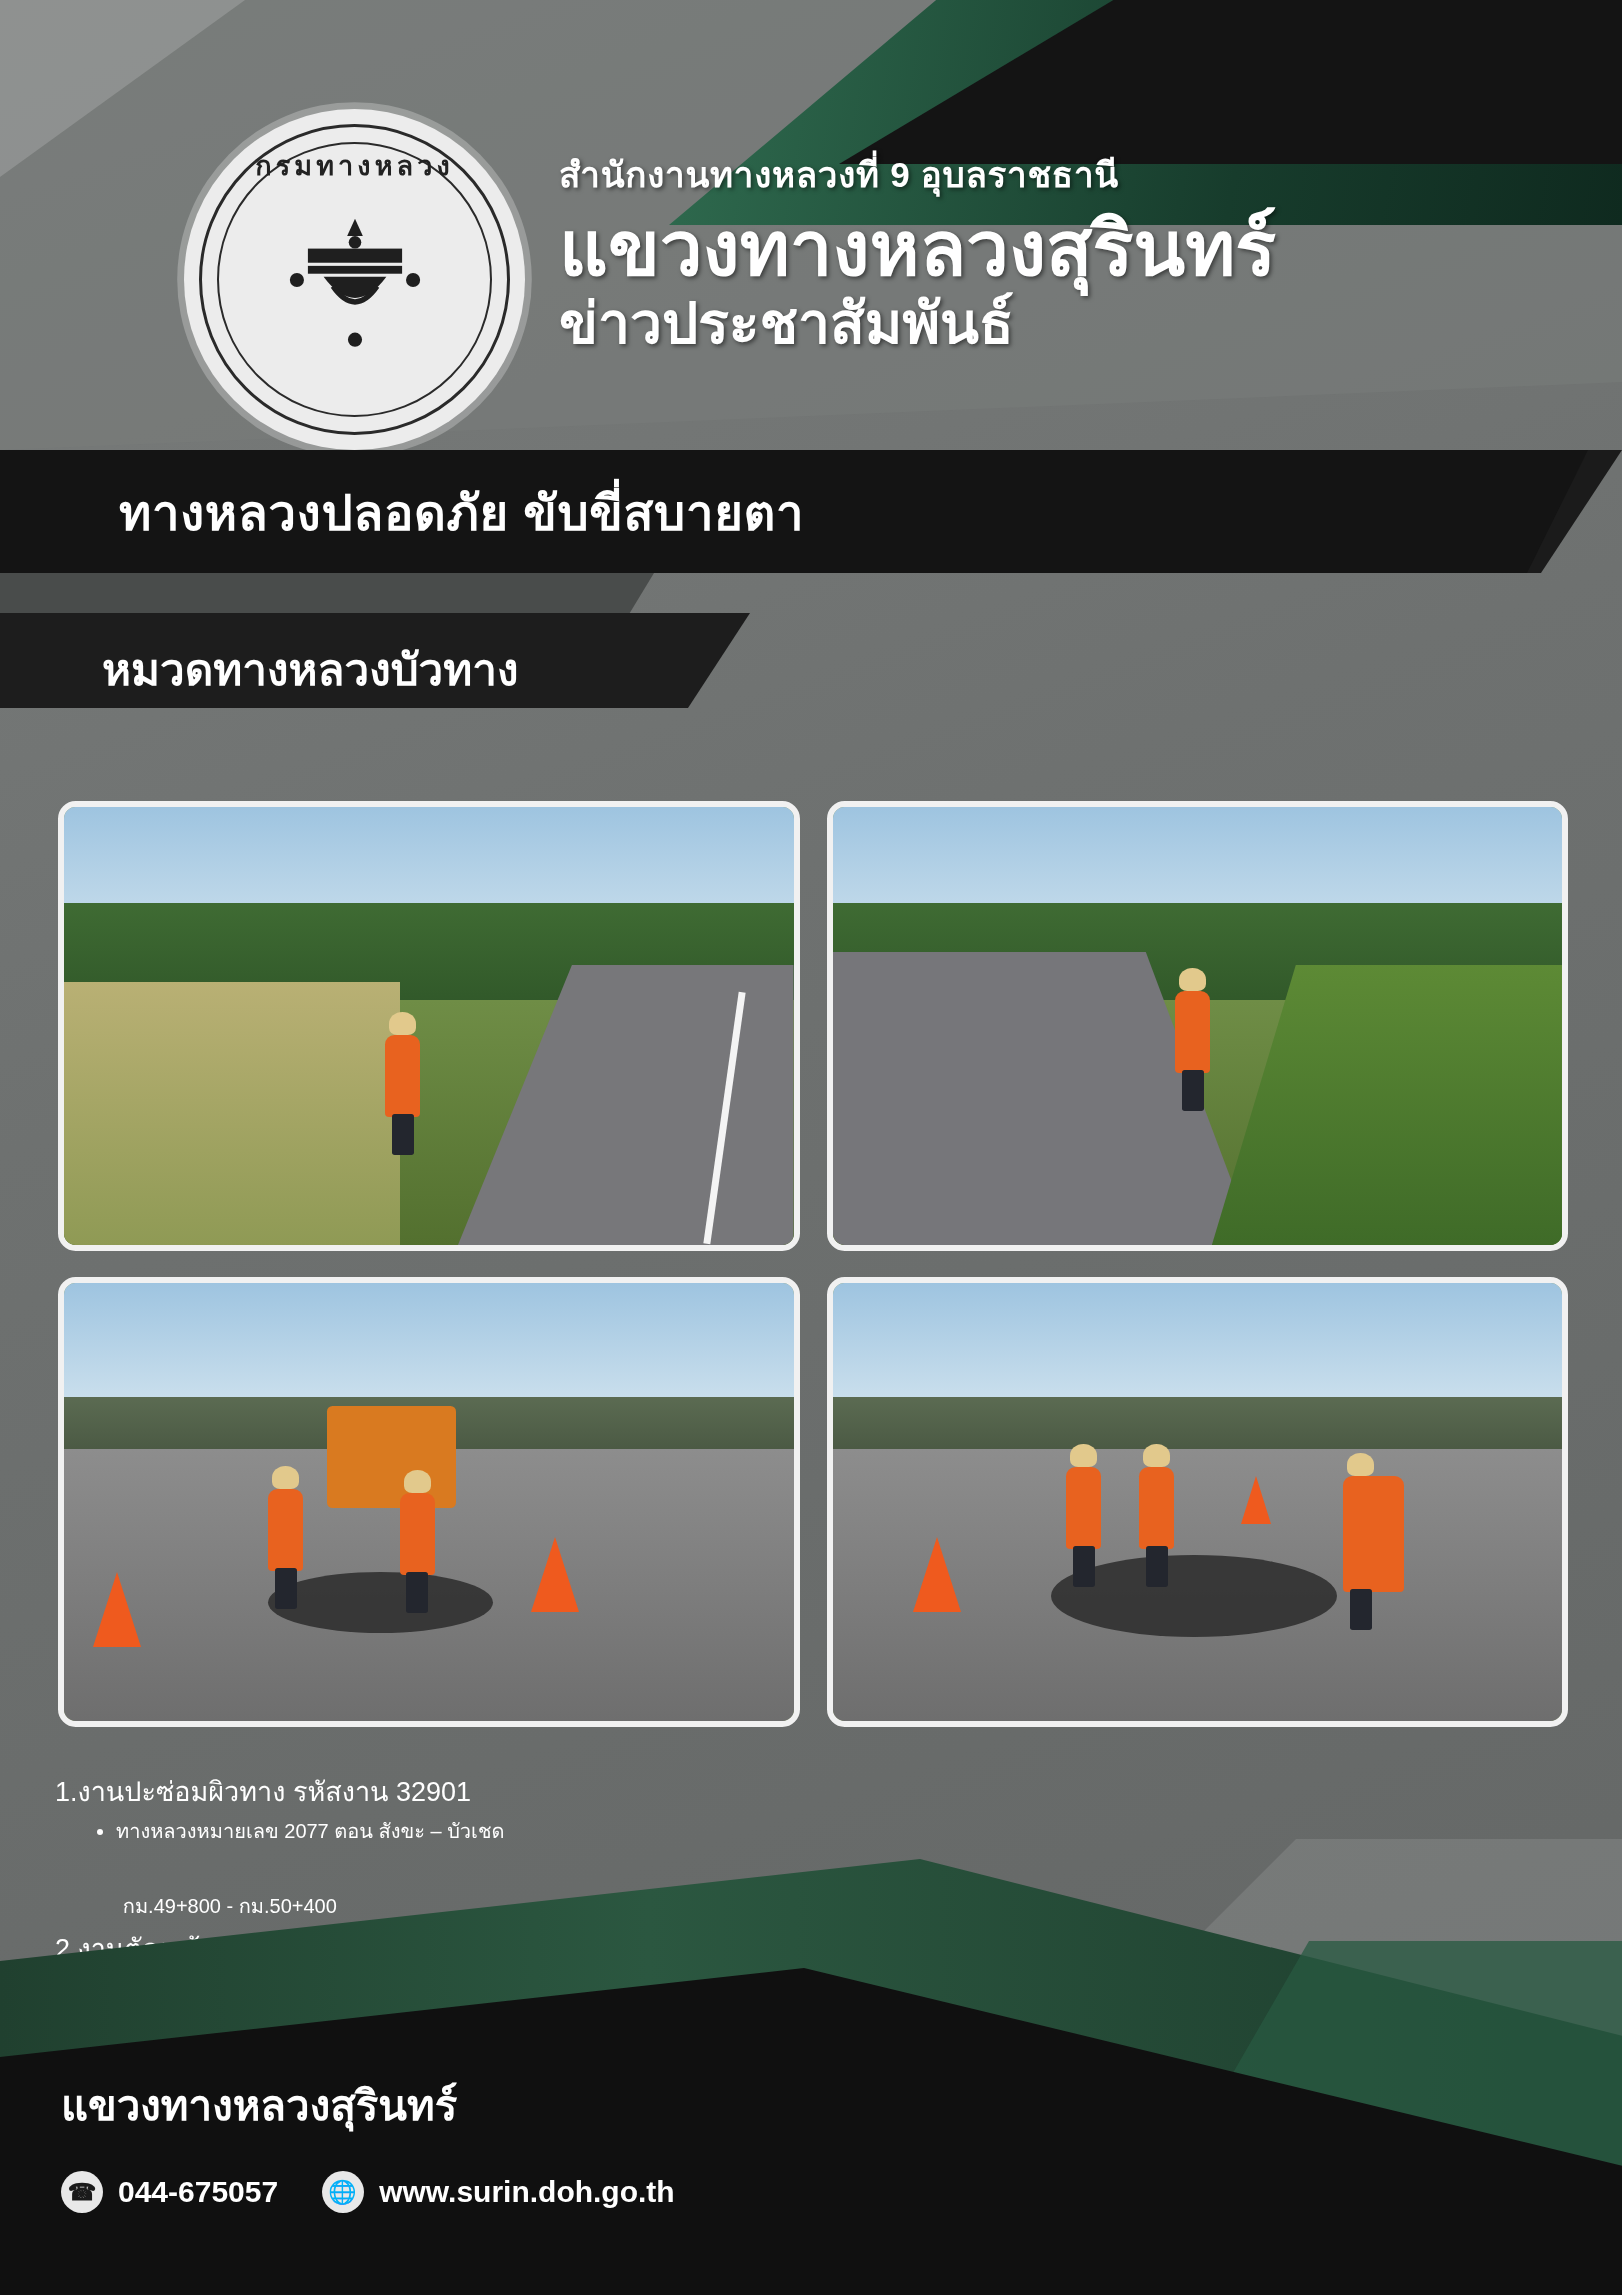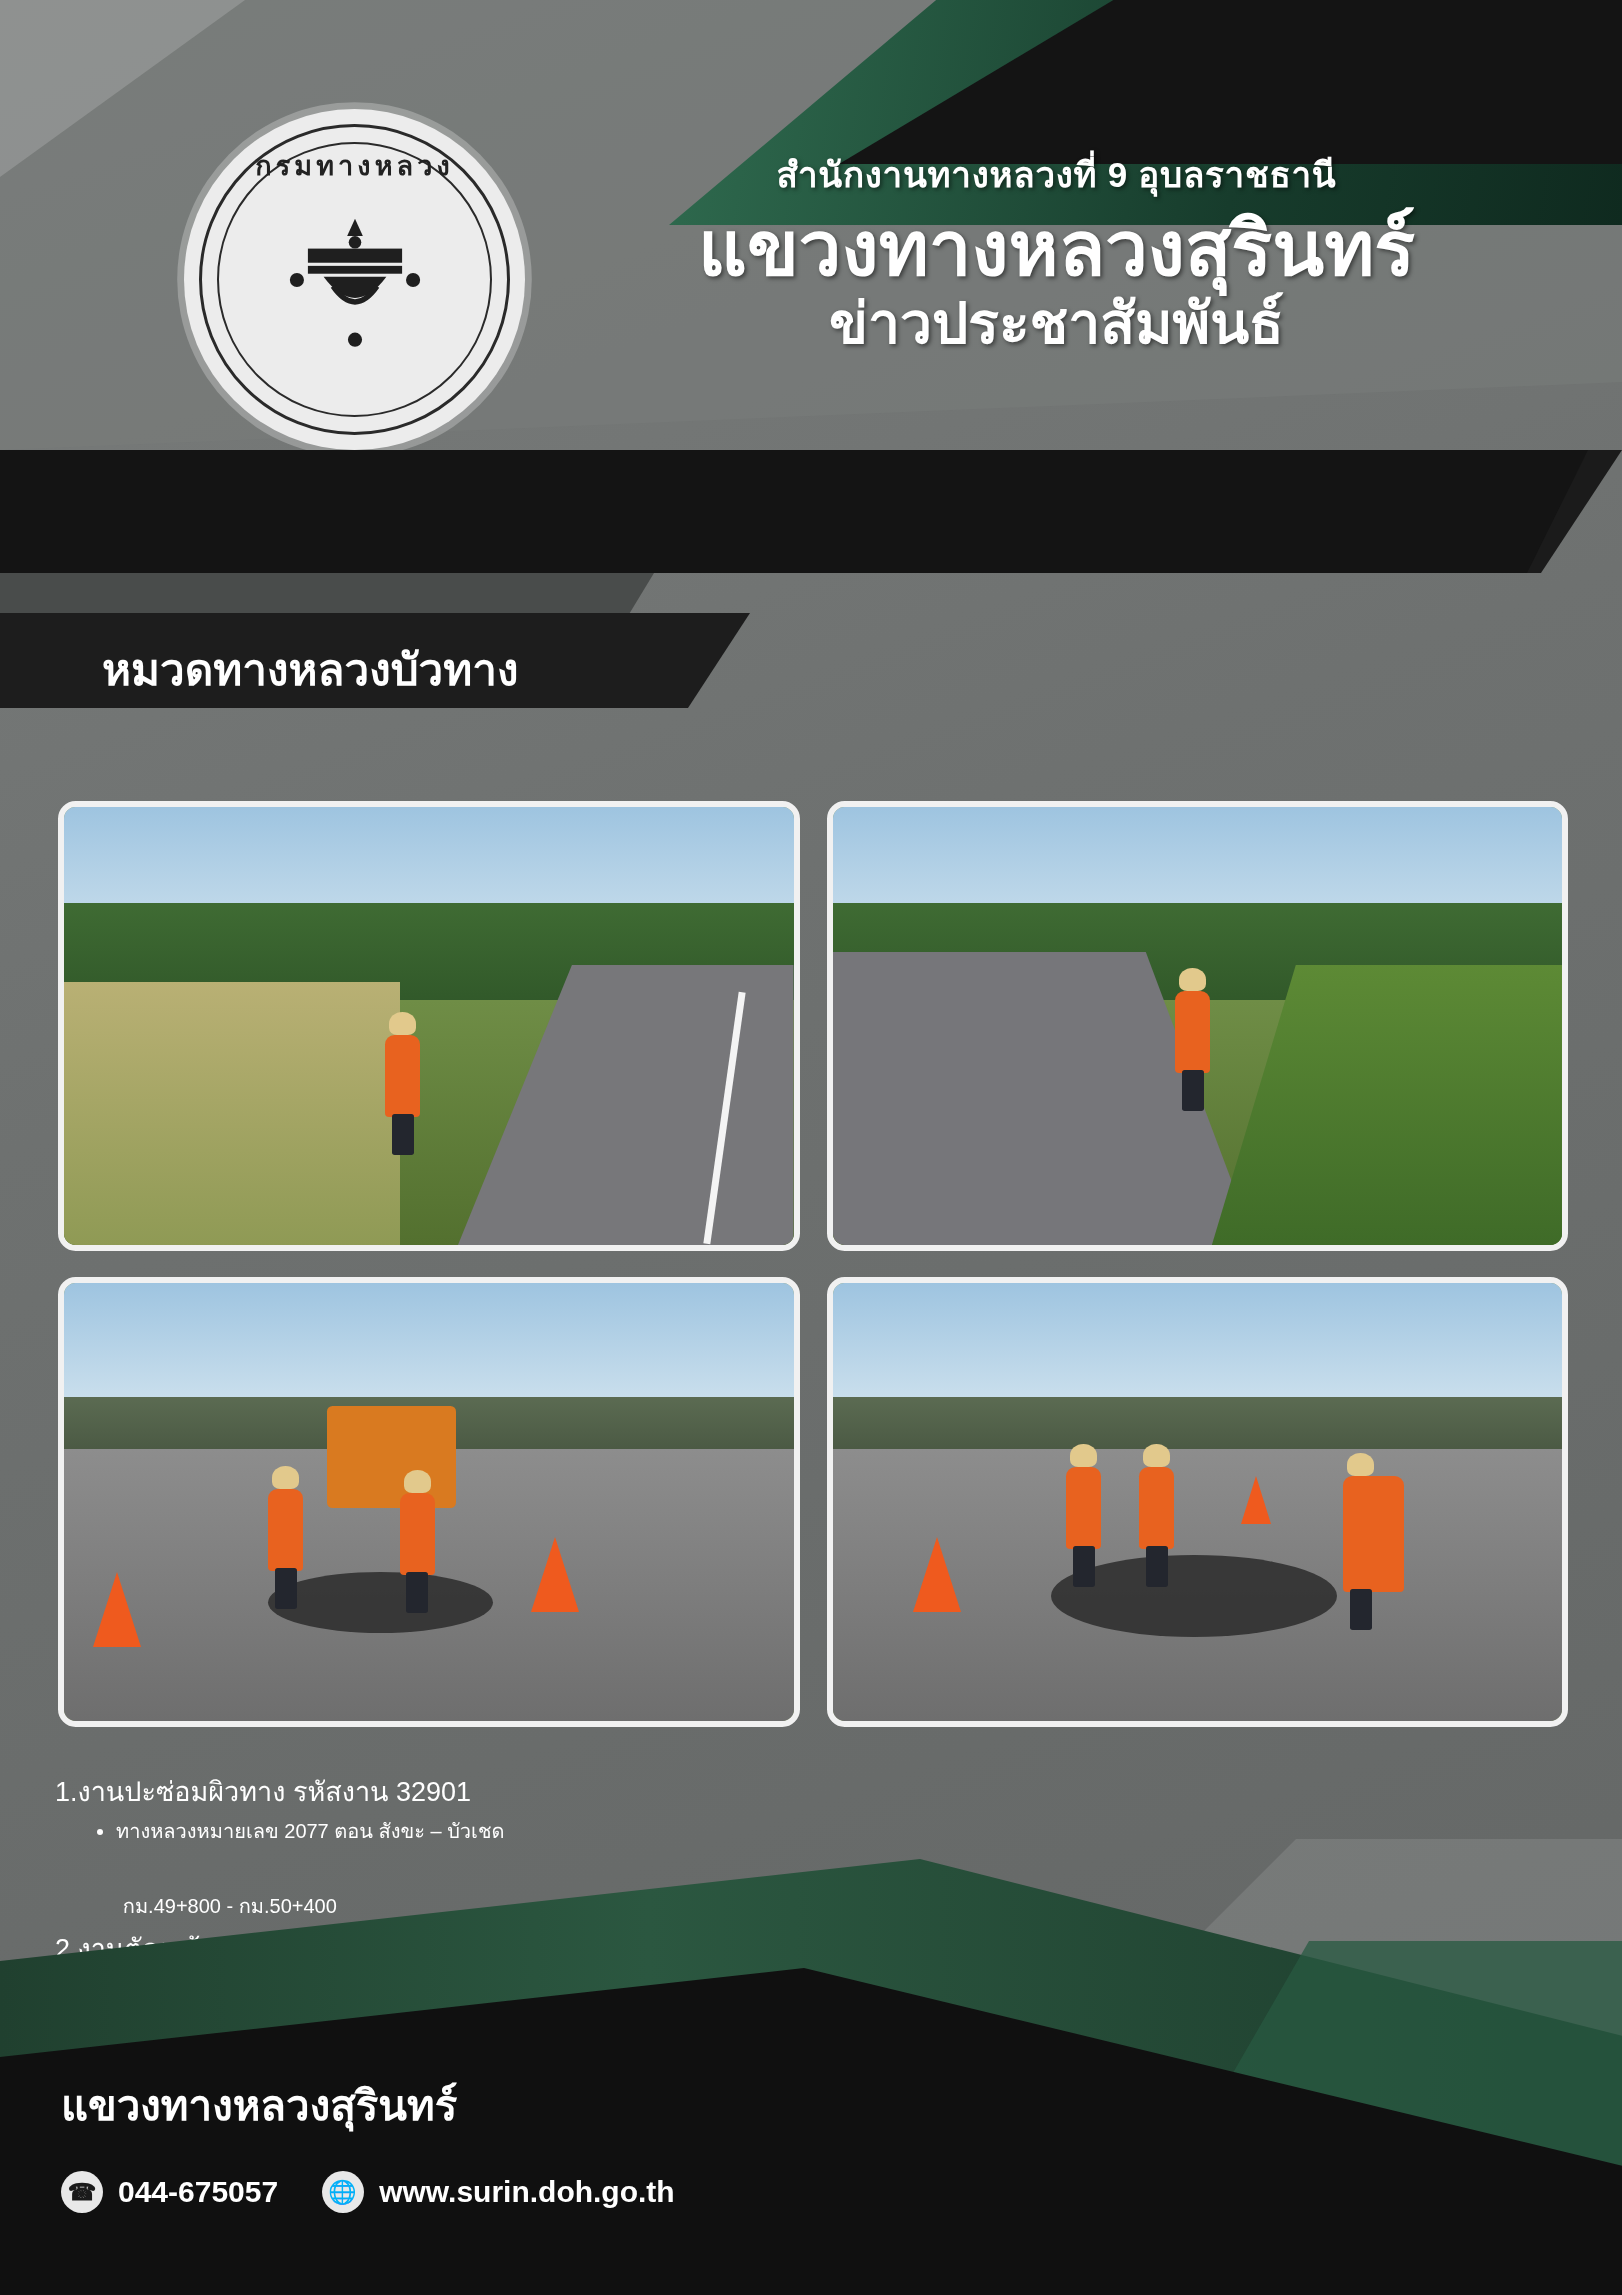--- a/index.html
+++ b/index.html
@@ -129,21 +129,21 @@
   .logo .txt-top {
     position: absolute; left: 0; top: 35px; width: 100%;
     text-align: center; font-size: 27px; color: #222;
     letter-spacing: 4.1px; font-weight: bold;
   }
 
   .head-text {
     position: absolute;
     left: 559px; top: 147px;
     width: 995px;
-    text-align: center;
+    text-align: left;
     color: #ffffff;
     text-shadow: 2px 2px 4.1px rgba(0,0,0,0.5);
   }
   .head-sub {
     font-size: 35px; font-weight: bold; letter-spacing: 0.7px;
   }
   .head-main {
     font-size: 76px; font-weight: bold; line-height: 1.12; margin-top: 4.1px;
   }
   .head-main2 {
@@ -312,20 +312,21 @@
   </div>
 
   <div class="head-text">
     <div class="head-sub">สำนักงานทางหลวงที่ 9 อุบลราชธานี</div>
     <div class="head-main">แขวงทางหลวงสุรินทร์</div>
     <div class="head-main2">ข่าวประชาสัมพันธ์</div>
   </div>
 
   <div class="band-black-wing"></div>
   <div class="band-black"></div>
+  <div class="slogan">ทางหลวงปลอดภัย  ขับขี่สบายตา</div>
 
   <div class="band-dark-strip"></div>
   <div class="band-subtitle"></div>
   <div class="unit-name">หมวดทางหลวงบัวทาง</div>
 
   <div class="photos">
 
     <div class="photo p1">
       <div class="sky"></div>
       <div class="trees"></div>

